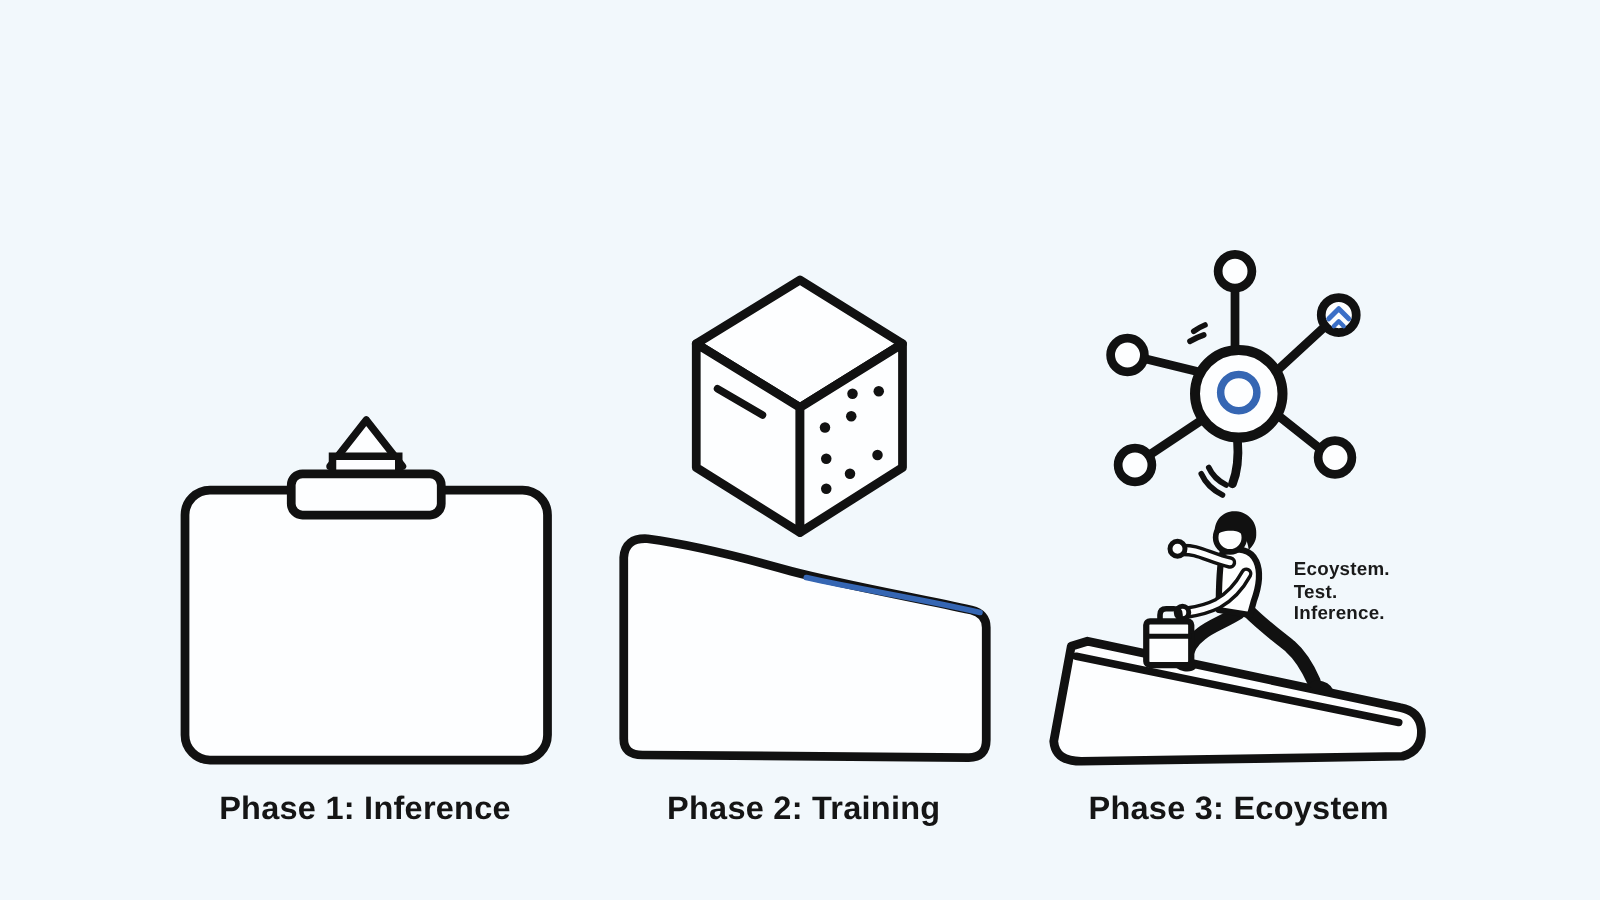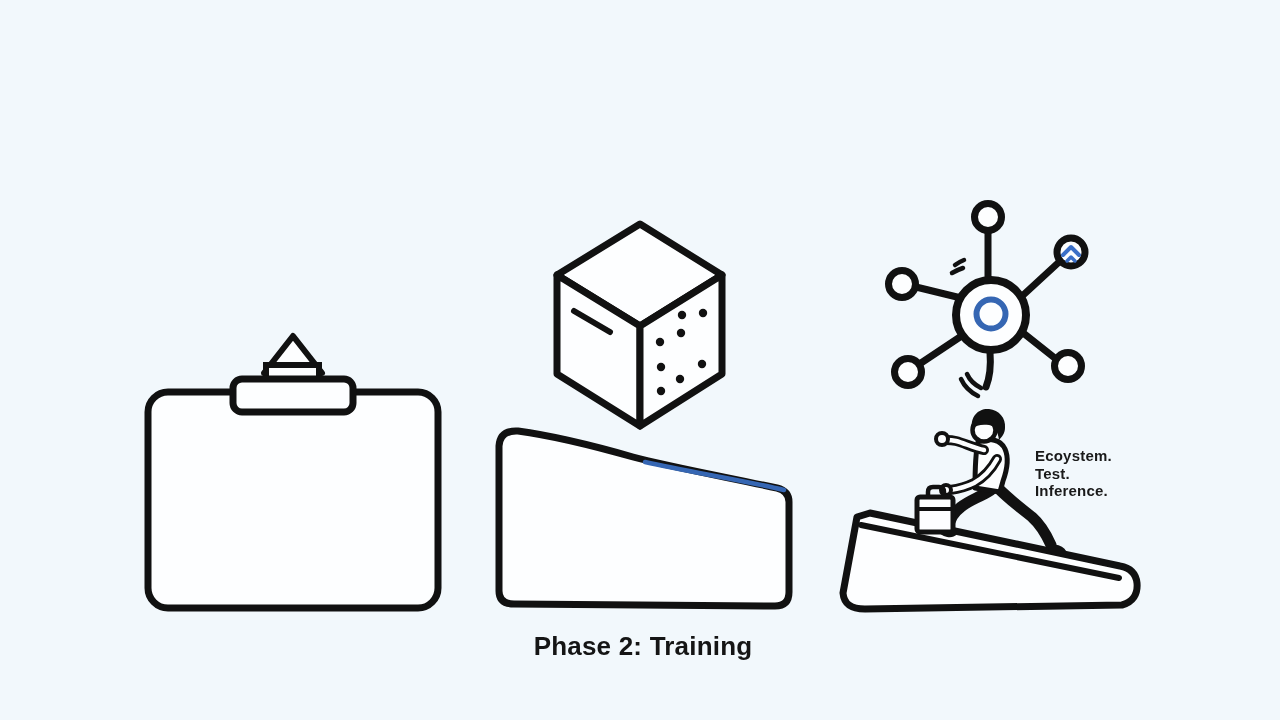--- a/index.html
+++ b/index.html
@@ -133,15 +133,17 @@
       <path d="M917,509 L953,509" stroke="#111" stroke-width="4"></path>
     </g>
   </svg>
 
   <div class="annotation">
     <div>Ecoystem.</div>
     <div>Test.</div>
     <div>Inference.</div>
   </div>
 
+  <div class="phase-label" style="left:292px;">Phase 1: Inference</div>
   <div class="phase-label" style="left:643px;text-align:center;">Phase 2: Training</div>
+  <div class="phase-label" style="left:991px;">Phase 3: Ecoystem</div>
 
 </div>
 
 </body></html>

